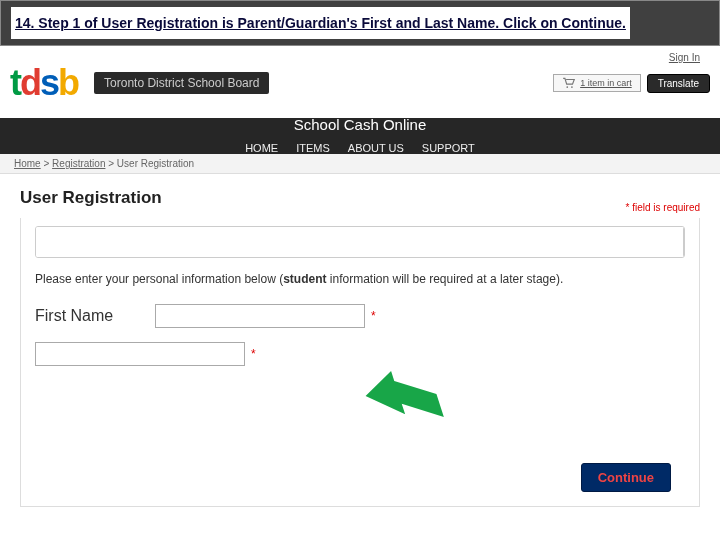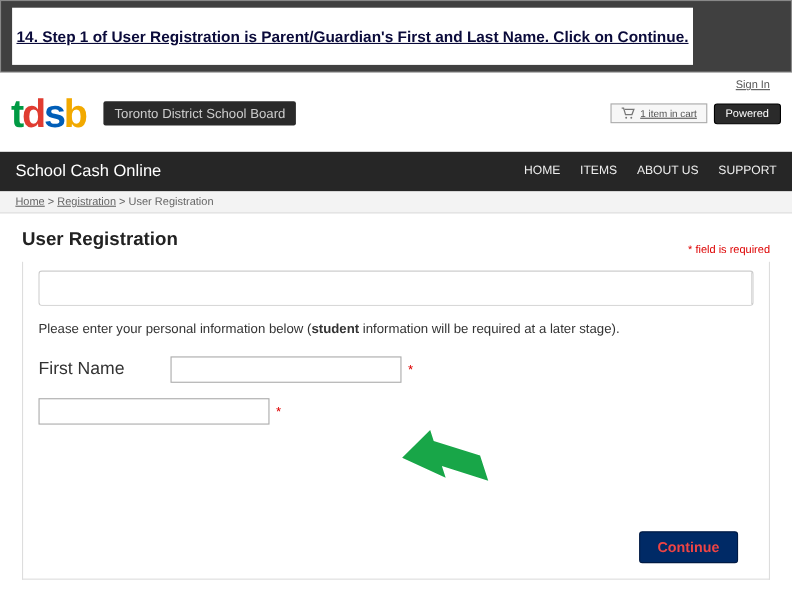--- a/index.html
+++ b/index.html
@@ -13,21 +13,21 @@
     background: #404040;
     padding: 6px 10px;
     border: 1px solid #888;
   }
   .instruction-inner {
     background: #fff;
     color: #0a0a3a;
     font-weight: bold;
     text-decoration: underline;
     font-size: 14px;
-    padding: 18px 4px;
+    padding: 8px 4px;
     display: inline-block;
   }
   .top-area {
     position: relative;
     height: 70px;
     background: #86efac;
   }
   .signin {
     position: absolute;
     right: 20px;
@@ -118,20 +118,21 @@
   .google-translate .g2{color:#ea4335}
   .google-translate .g3{color:#fbbc05}
   .google-translate .g4{color:#34a853}
   .nav-bar {
     background: #262626;
     color: #fff;
     display: flex;
     align-items: center;
     padding: 0 14px;
     height: 38px;
+    flex-direction: column;
   }
   .nav-title {
     font-family: Verdana, sans-serif;
     font-size: 15px;
     font-weight: 300;
     flex: 1;
   }
   .nav-links {
     display: flex;
     gap: 18px;
@@ -258,21 +259,21 @@
         <div class="cart-box">
           <span class="cart-icon">
             <svg viewBox="0 0 24 20" width="14" height="12">
                 <path d="M2 2h3l3 10h10l3-8H7" fill="none" stroke="#777" stroke-width="2"></path>
                 <circle cx="9" cy="17" r="1.5" fill="#777"></circle>
                 <circle cx="17" cy="17" r="1.5" fill="#777"></circle>
               </svg>
           </span>
           <span class="cart-text">1 item in cart</span>
         </div>
-        <button class="btn-dark">Powered</button>
+        <button class="btn-dark">Translate</button>
       </div>
     </div>
   </div>
 </div>
 
 <div class="nav-bar">
   <div class="nav-title">School Cash Online</div>
   <div class="nav-links">
     <span class="nav-link">HOME</span>
     <span class="nav-link">ITEMS</span>

